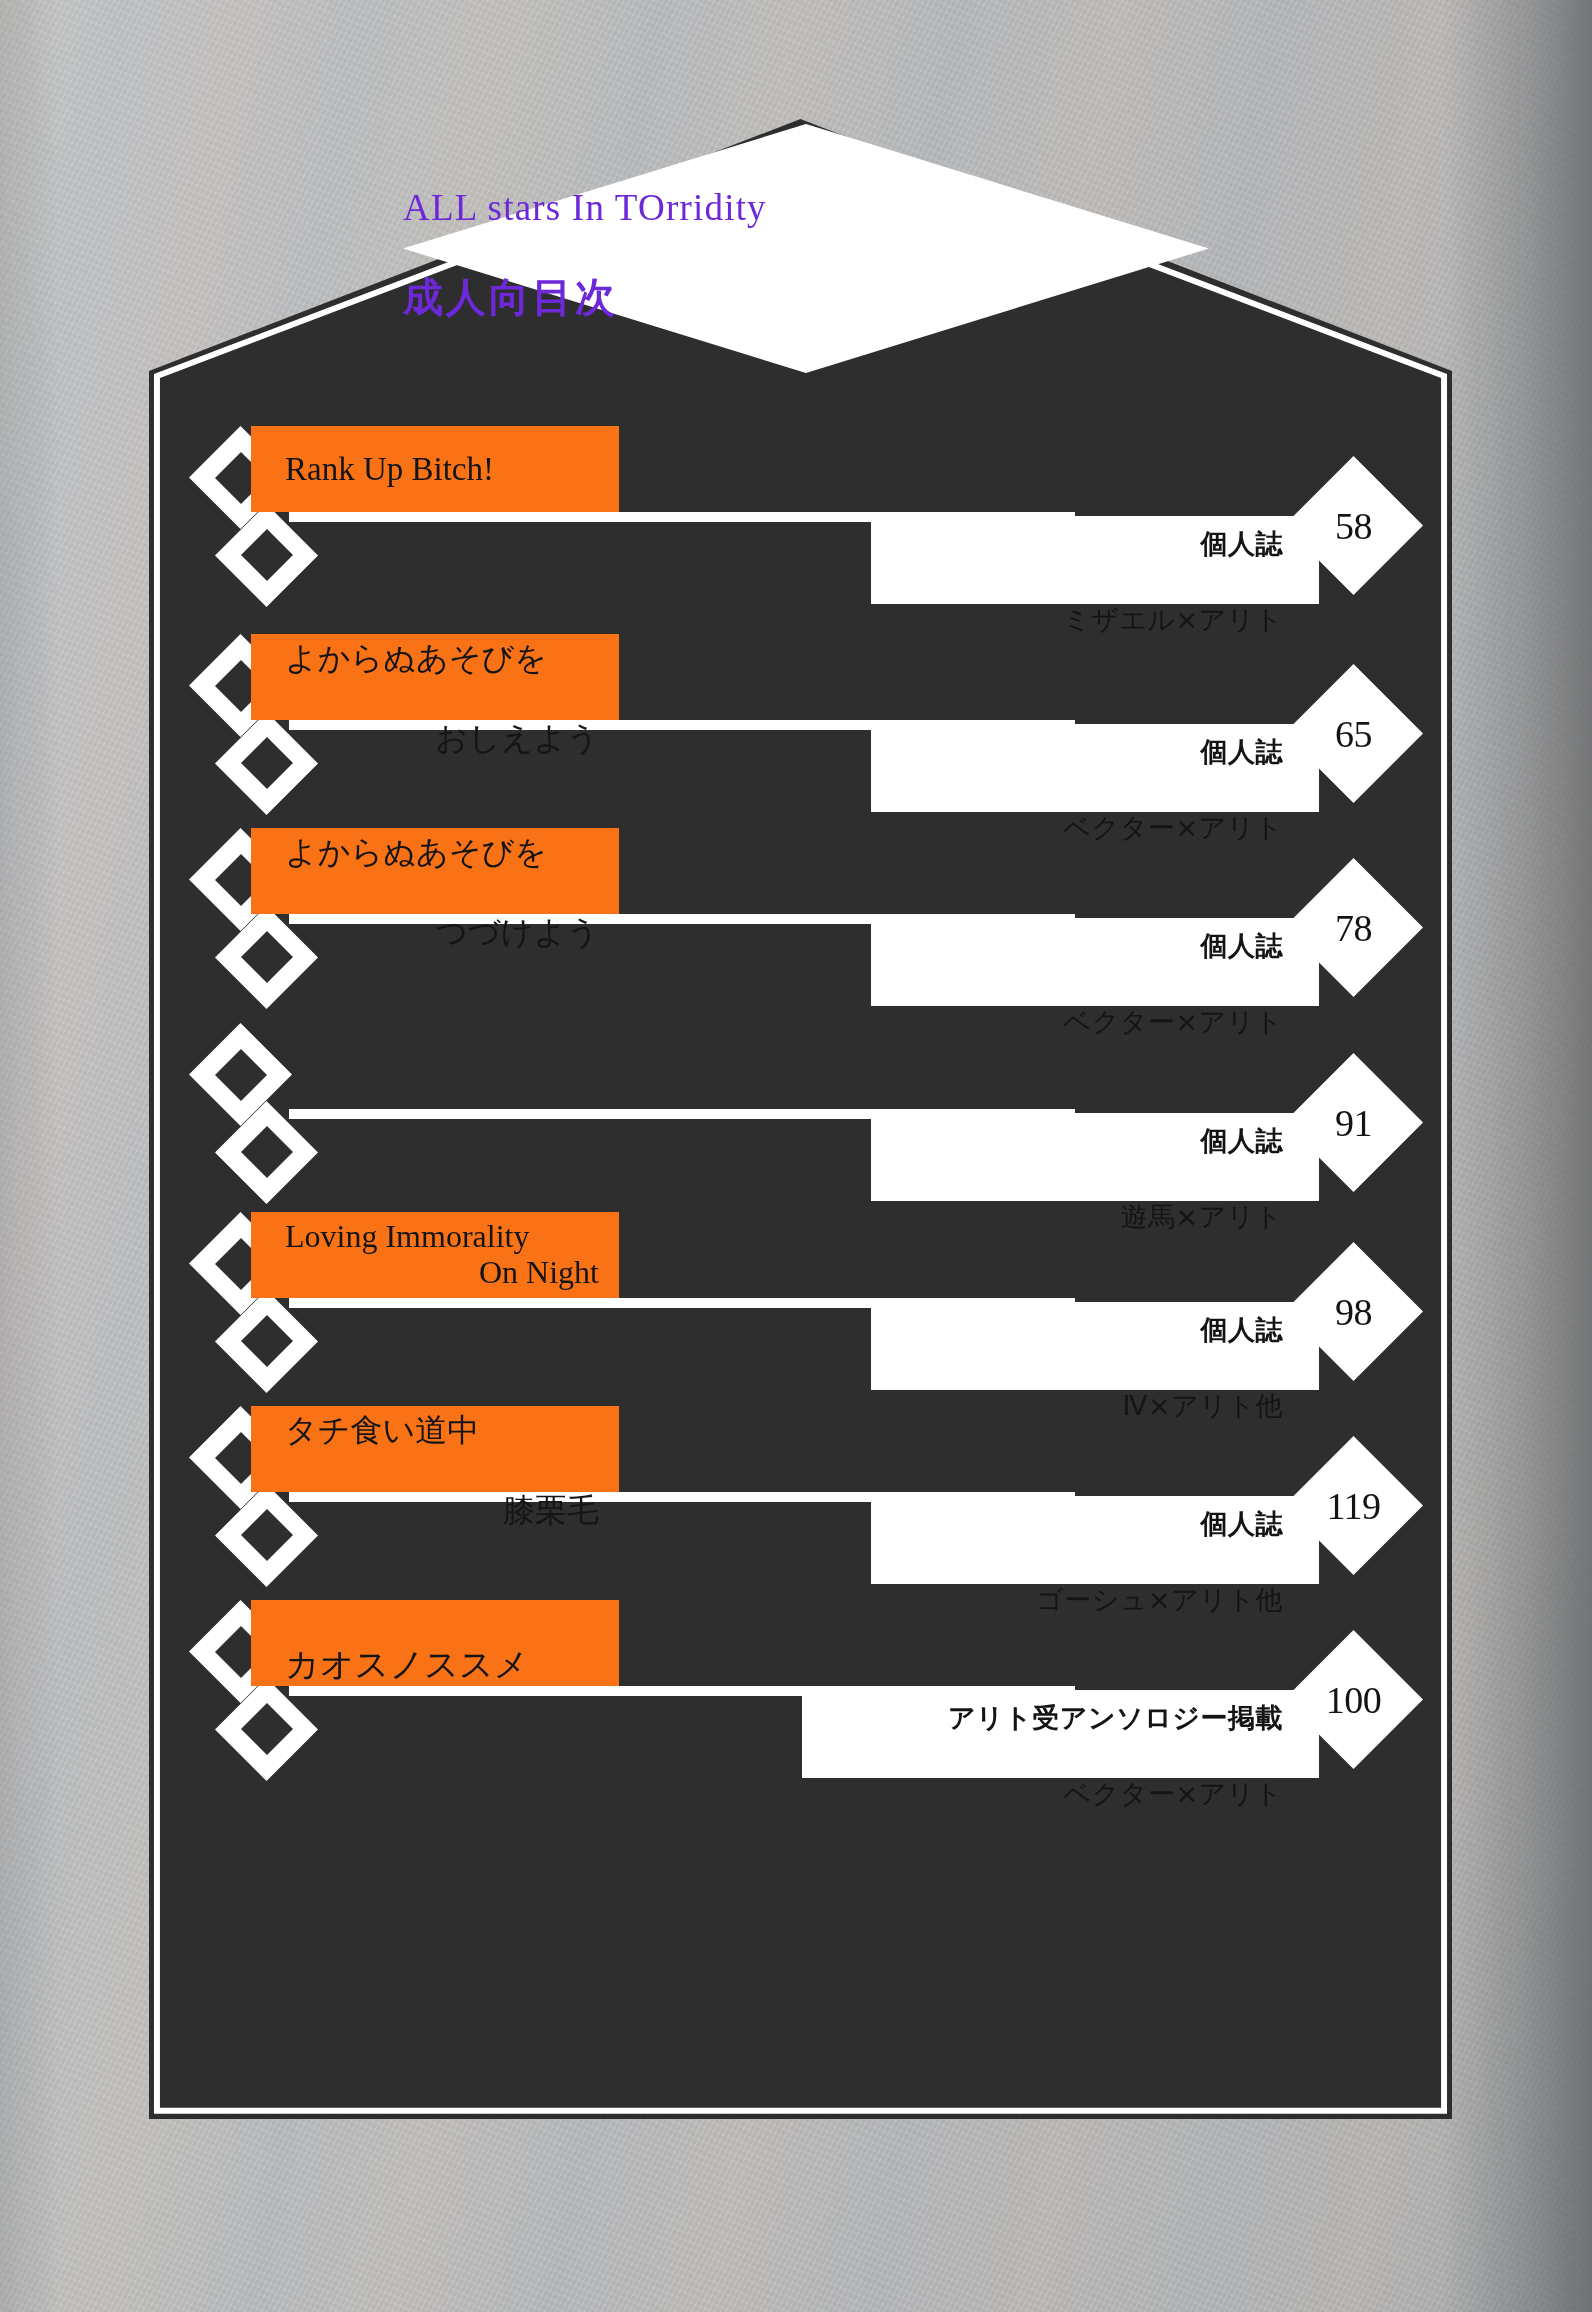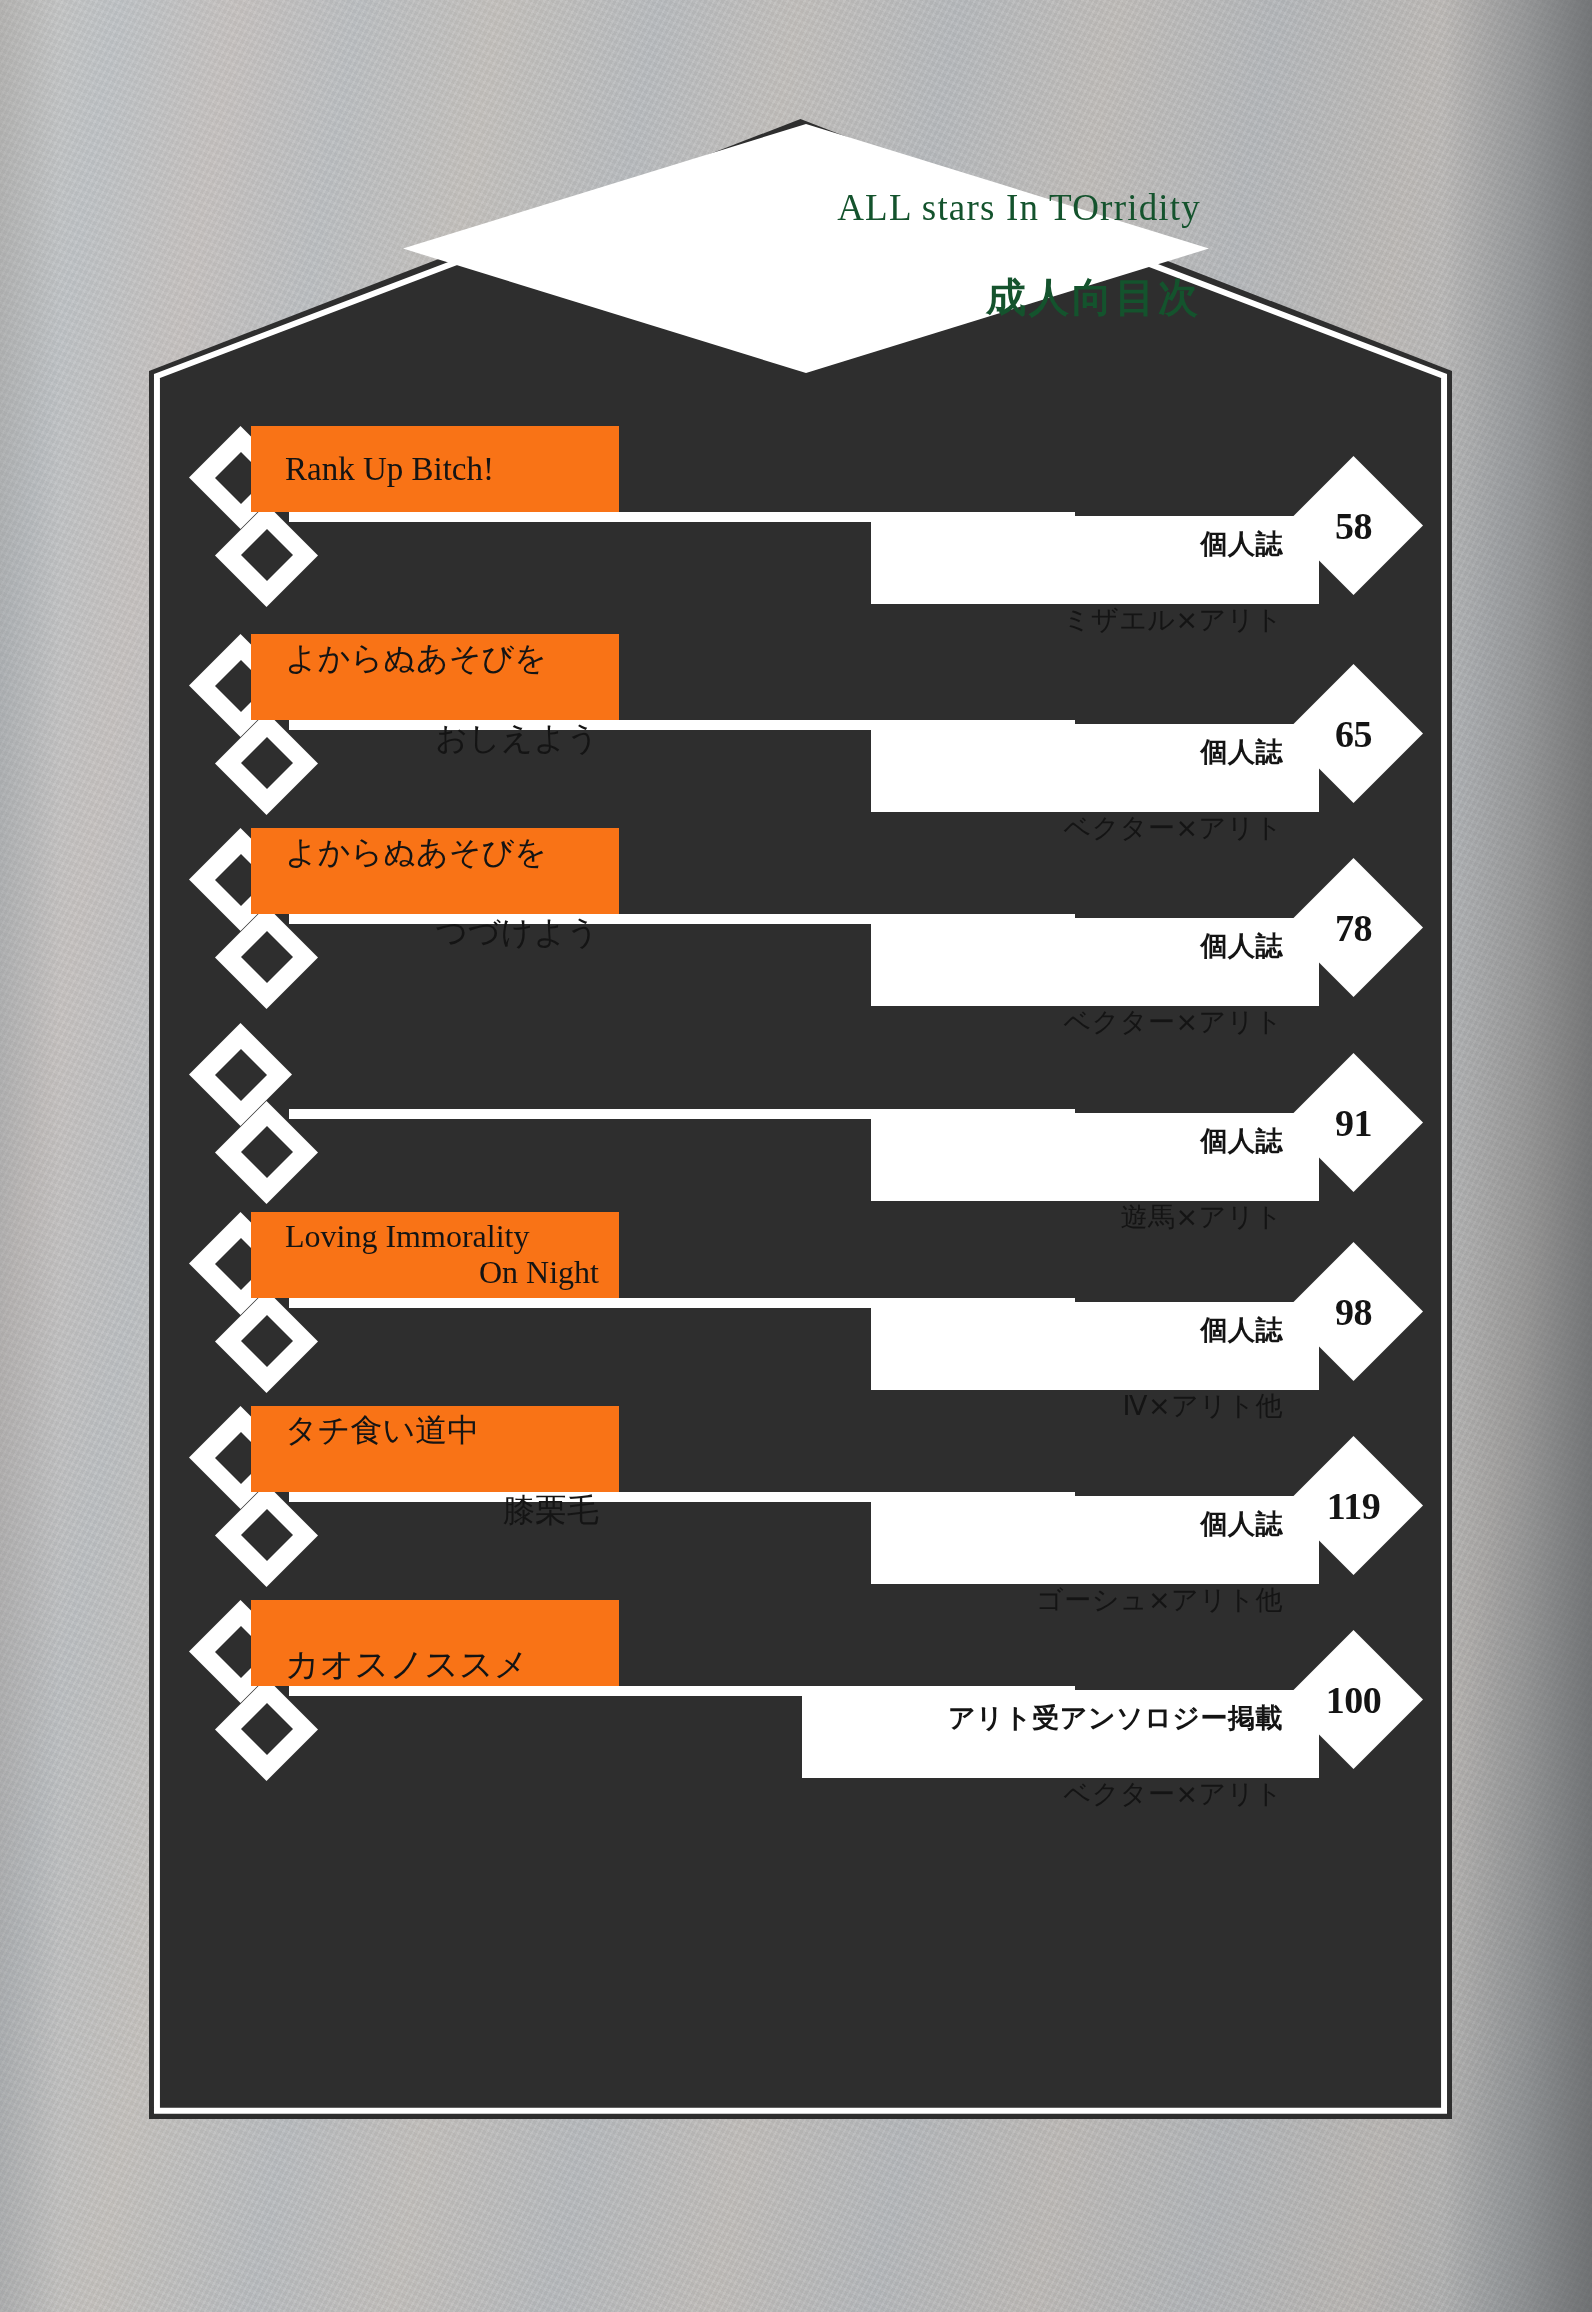--- a/index.html
+++ b/index.html
@@ -77,24 +77,24 @@
     height: 249px;
   }
   .title-diamond .dia-fill {
     position: absolute;
     inset: 0;
     background: #ffffff;
     clip-path: polygon(50% 0%, 100% 50%, 50% 100%, 0% 50%);
   }
   .title-text {
     position: absolute;
-    left: 0; right: 8px;
+    left: 0; right: 0;
     top: 62px;
-    text-align: right;
-    color: #14532d;
+    text-align: left;
+    color: #6d28d9;
   }
   .title-en {
     font-size: 37px;
     letter-spacing: 1.2px;
     line-height: 1.18;
     white-space: nowrap;
   }
   .title-jp {
     font-size: 40px;
     font-weight: bold;
@@ -200,21 +200,21 @@
     background: #ffffff;
     clip-path: polygon(50% 0%, 100% 50%, 50% 100%, 0% 50%);
   }
   .page-dia .pd-num {
     position: absolute;
     inset: 0;
     display: flex;
     align-items: center;
     justify-content: center;
     font-size: 38px;
-    font-weight: bold;
+    font-weight: normal;
     color: #141414;
     letter-spacing: -0.5px;
   }
   .jp { font-family: "DejaVu Sans", "Liberation Sans", sans-serif; margin-top: 44px; }
 </style>
 </head>
 <body>
 
 <div class="page-bg"></div>
 <div class="left-shade"></div>

